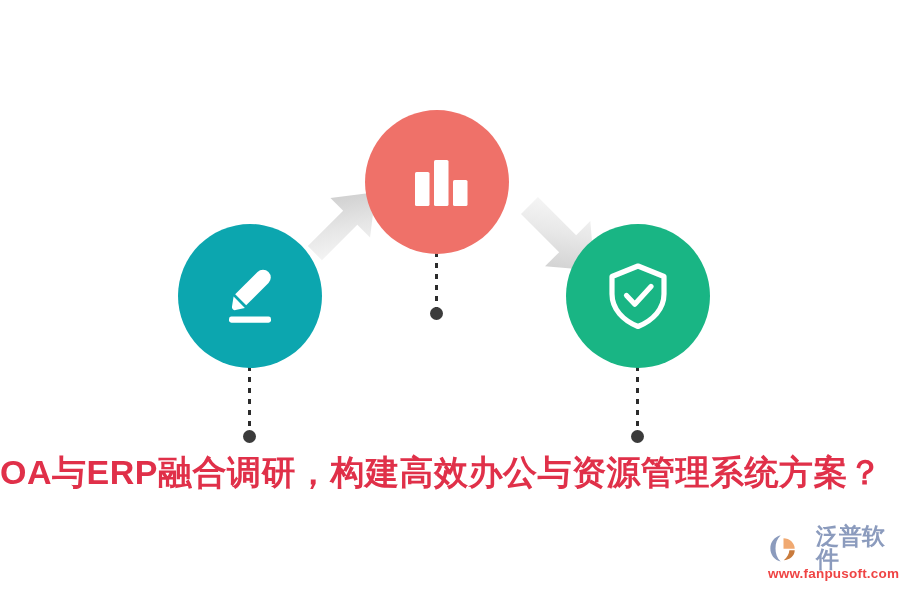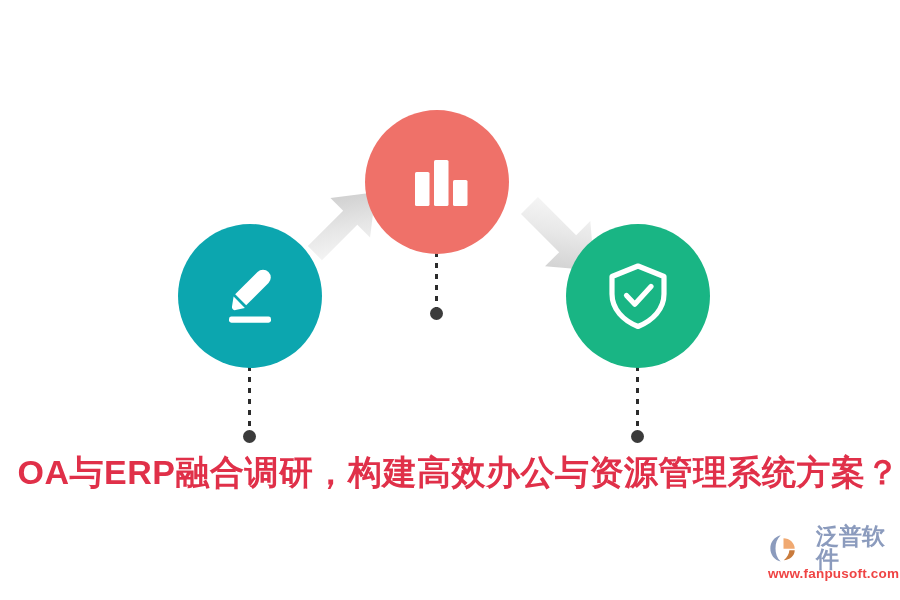--- a/index.html
+++ b/index.html
@@ -87,21 +87,21 @@
   #leader-dot-analysis{ left: 430px; top: 307px; }
   #leader-secure      { left: 636px; top: 366px; height: 66px; }
   #leader-dot-secure  { left: 631px; top: 430px; }
 
   
   #headline {
     position: absolute;
     left: 0;
     top: 450px;
     width: 900px;
-    text-align: right;
+    text-align: left;
     font-size: 34px;
     font-weight: bold;
     letter-spacing: 0.5px;
     color: #e03049;
     white-space: nowrap;
     z-index: 5;
   }
 
   
   #logo {

